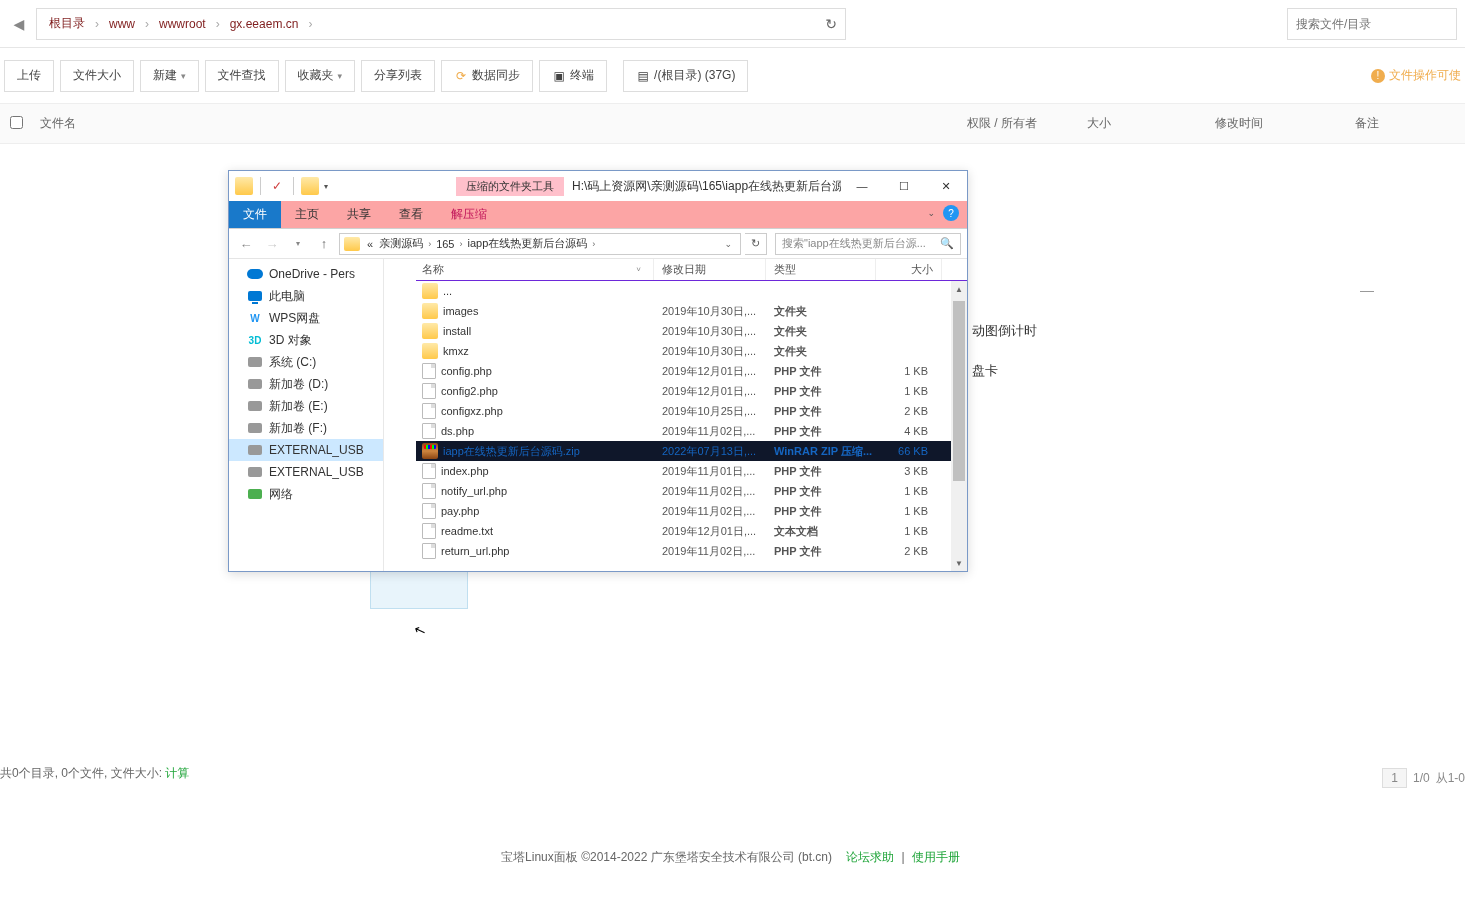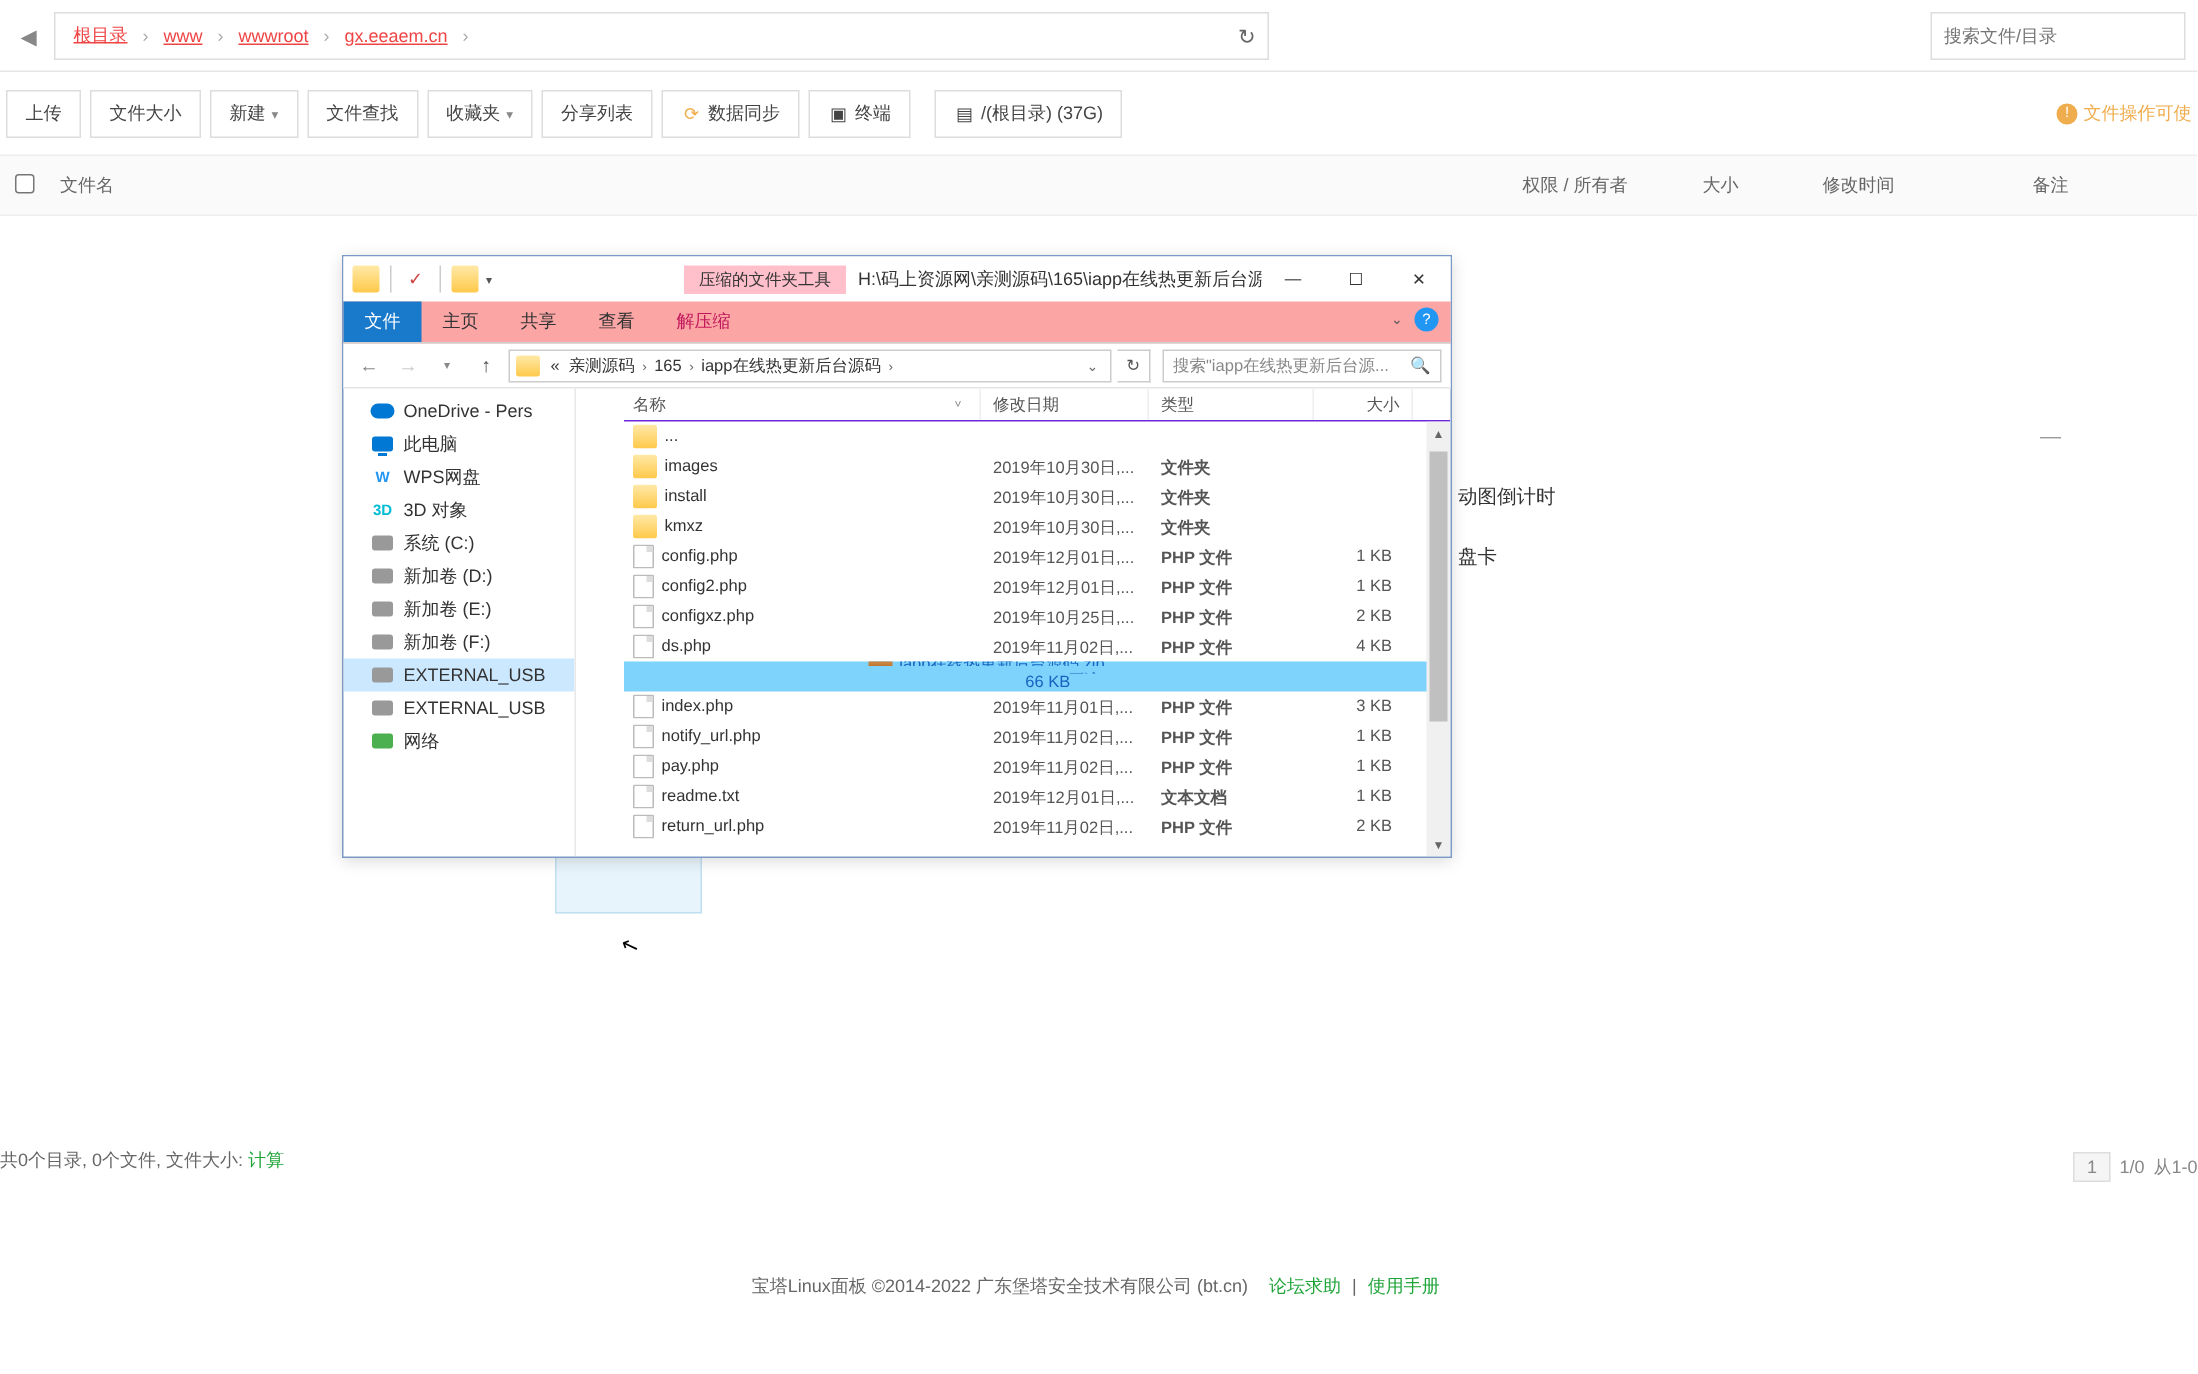--- a/index.html
+++ b/index.html
@@ -3,40 +3,40 @@
 <meta charset="utf-8">
 <style>
 * { margin: 0; padding: 0; box-sizing: border-box; font-family: "Microsoft YaHei", Arial, sans-serif; }
 body { background: #fff; font-size: 12px; color: #333; overflow: hidden; width: 1465px; height: 916px; position: relative; }
 
 
 .bg-panel { position: absolute; top: 0; left: 0; right: 0; bottom: 0; }
 .breadcrumb-bar { display: flex; align-items: center; height: 48px; border-bottom: 1px solid #e6e6e6; padding: 0 8px; }
 .nav-arrow { width: 22px; height: 32px; display: flex; align-items: center; justify-content: center; cursor: pointer; color: #888; font-size: 14px; }
 .breadcrumb-box { flex: 1; display: flex; align-items: center; border: 1px solid #ddd; height: 32px; padding: 0 8px; margin: 0 6px; max-width: 810px; background: #fff; position: relative; }
-.breadcrumb-item { padding: 0 4px; color: #ef4444; cursor: pointer; text-decoration: underline; }
+.breadcrumb-item { padding: 0 4px; color: #7f1d1d; cursor: pointer; }
 .breadcrumb-sep { color: #aaa; padding: 0 6px; }
 .refresh-icon { position: absolute; right: 8px; color: #666; cursor: pointer; font-size: 14px; }
 .search-input { width: 170px; height: 32px; border: 1px solid #ddd; padding: 0 8px; margin-left: auto; font-size: 12px; }
 
 .toolbar { display: flex; align-items: center; height: 56px; padding: 0 4px; border-bottom: 1px solid #eee; gap: 6px; }
 .tbtn { height: 32px; padding: 0 12px; border: 1px solid #ddd; background: #fff; display: flex; align-items: center; cursor: pointer; gap: 4px; font-size: 12px; color: #444; }
 .tbtn .caret { font-size: 9px; color: #888; }
 .tbtn-group { display: flex; gap: 6px; }
 .tbtn .icon { width: 14px; height: 14px; display: inline-flex; align-items: center; justify-content: center; }
 .root-info { margin-left: 10px; }
 .file-op-hint { margin-left: auto; color: #f0ad4e; display: flex; align-items: center; gap: 4px; font-size: 12px; }
 .file-op-hint .warn-icon { width: 14px; height: 14px; background: #f0ad4e; border-radius: 50%; color: #fff; display: flex; align-items: center; justify-content: center; font-size: 10px; }
 
 .table-header { display: flex; align-items: center; height: 40px; background: #fafafa; border-bottom: 1px solid #eee; padding: 0 10px; font-size: 12px; color: #666; }
 .th-check { width: 30px; }
 .th-name { flex: 1; min-width: 400px; }
 .th-perm { width: 120px; }
 .th-size { width: 80px; }
-.th-mtime { width: 140px; }
+.th-mtime { width: 140px; margin-left: 48px; }
 .th-remark { width: 100px; }
 
 .bg-content { position: relative; height: 600px; }
 .partial-text1 { position: absolute; left: 972px; top: 178px; color: #333; font-size: 13px; }
 .partial-text2 { position: absolute; left: 972px; top: 218px; color: #333; font-size: 13px; }
 .detail-dash { position: absolute; left: 1360px; top: 138px; color: #999; font-size: 14px; }
 
 .drop-zone { position: absolute; left: 370px; top: 405px; width: 98px; height: 60px; background: #e8f4fb; border: 1px solid #c0dff0; }
 .cursor-arrow { position: absolute; left: 414px; top: 478px; font-size: 14px; color: #000; transform: rotate(-20deg); }
 
@@ -93,21 +93,21 @@
 .exp-file-header { display: flex; height: 22px; border-bottom: 1px solid #6d28d9; font-size: 11px; color: #555; }
 .exp-fh { padding: 3px 8px; border-right: 1px solid #eee; display: flex; align-items: center; }
 .exp-fh-name { width: 238px; padding-left: 6px; display: flex; align-items: center; justify-content: space-between; }
 .exp-fh-name .sort-ind { font-size: 8px; color: #888; margin-left: auto; padding-right: 4px;}
 .exp-fh-date { width: 112px; }
 .exp-fh-type { width: 110px; }
 .exp-fh-size { width: 66px; text-align: right; justify-content: flex-end; }
 
 .exp-file-list { flex: 1; overflow-y: auto; position: relative; }
 .exp-file-row { display: flex; height: 20px; align-items: center; font-size: 11px; cursor: pointer; }
-.exp-file-row.selected { background: #7dd3fc; flex-direction: column; }
+.exp-file-row.selected { background: #0f172a; }
 .exp-fc-name { width: 238px; padding-left: 6px; display: flex; align-items: center; gap: 5px; overflow: hidden; }
 .exp-fc-date { width: 112px; padding: 0 8px; color: #555; overflow: hidden; white-space: nowrap; }
 .exp-fc-type { width: 110px; padding: 0 8px; color: #555; overflow: hidden; white-space: nowrap; font-weight: bold; }
 .exp-fc-size { width: 60px; padding: 0 8px; text-align: right; color: #555; }
 .exp-file-icon { width: 16px; height: 16px; flex-shrink: 0; display: flex; align-items: center; justify-content: center; }
 .exp-file-icon.folder { background: linear-gradient(#ffe9a8, #ffc94a); border-radius: 2px; }
 .exp-file-icon.doc { border: 1px solid #bbb; background: #fff; border-radius: 1px; width: 14px; height: 16px; position: relative; }
 .exp-file-icon.doc::after { content: ''; position: absolute; top: 0; right: 0; width: 4px; height: 4px; background: #ddd; }
 .exp-file-icon.zip { background: linear-gradient(#8b4513 0%, #cd853f 50%, #8b4513 100%); border-radius: 2px; position: relative; }
 .exp-file-icon.zip::before { content: ''; position: absolute; top: 2px; left: 2px; right: 2px; height: 4px; background: repeating-linear-gradient(90deg, #ff0000 0, #ff0000 2px, #00ff00 2px, #00ff00 4px, #0000ff 4px, #0000ff 6px); border-radius: 1px; }

